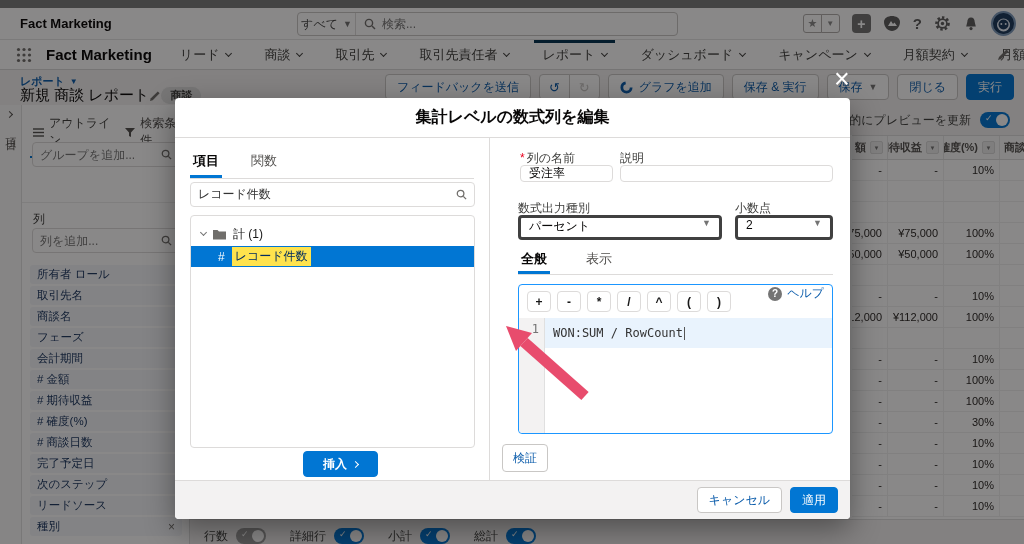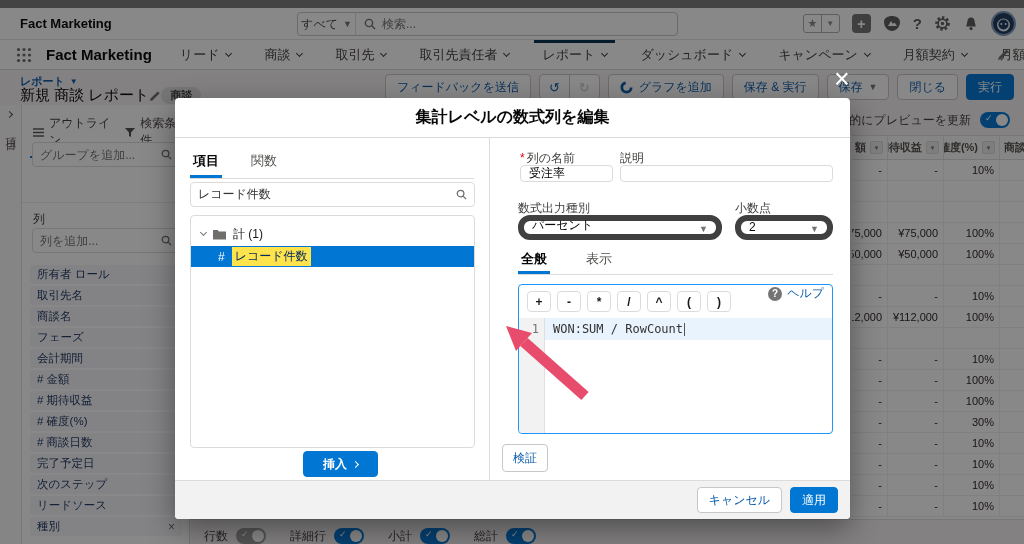--- a/index.html
+++ b/index.html
@@ -96,33 +96,33 @@
   .msrch{position:absolute;left:15px;top:44px;width:285px}
   .mtree{position:absolute;left:15px;top:77px;width:285px;height:233px;border:1px solid #dddbda;border-radius:4px;padding-top:8px;font-size:12px;overflow:hidden}
   .trow1{display:flex;align-items:center;gap:7px;padding-left:10px;height:20px;color:#181818;cursor:pointer}
   .trow2{display:flex;align-items:center;gap:7px;padding-left:27px;height:21px;background:var(--accent);color:#fff;margin-top:2px;cursor:pointer}
   .hl{background:var(--highlight);color:#032d60;padding:1px 3px}
   .minsert{position:absolute;left:128px;top:313px;width:75px;height:26px;justify-content:center;font-weight:bold}
   .mright{position:absolute;left:315px;top:40px;right:0;bottom:39px}
   .flabel{position:absolute;font-size:12px;color:#3e3e3c}
   .req{color:#ea001e;margin-right:2px}
   .tinput{position:absolute;height:17px;border:1px solid #dddbda;border-radius:4px;padding:0 8px;font-size:12px;color:#080707;outline:none}
-  .dd{position:absolute;height:25px;border:6px solid #404040;border-radius:12px;padding:0 8px;font-size:12px;color:#080707;display:flex;align-items:flex-end;justify-content:space-between;cursor:pointer;background:#fff}
+  .dd{position:absolute;height:25px;border:3px solid #404040;border-radius:4px;padding:0 8px;font-size:12px;color:#080707;display:flex;align-items:flex-start;justify-content:space-between;cursor:pointer;background:#fff}
   .ddar{font-size:9px;color:#747474}
   .rtabs{position:absolute;left:28px;top:112px;width:315px;height:25px;border-bottom:1px solid #dddbda;display:flex;gap:33px;font-size:13px;color:#514f4d}
   .feditor{position:absolute;left:28px;top:146px;width:315px;height:150px;border:1px solid #1b96ff;border-radius:4px;background:#fff}
   .ftools{position:absolute;left:0;right:0;top:0;height:33px;display:flex;align-items:center;gap:6px;padding:0 8px}
   .opbtn{width:24px;height:21px;border:1px solid #dddbda;border-radius:4px;background:#fff;color:#181818;font-size:12px;font-weight:bold;display:flex;align-items:center;justify-content:center;cursor:pointer}
   .fhelp{position:absolute;right:8px;display:flex;gap:5px;align-items:center;color:var(--link);font-size:12px;cursor:pointer}
   .qmark{width:14px;height:14px;border-radius:50%;background:#747474;color:#fff;font-size:10px;display:flex;align-items:center;justify-content:center;font-weight:bold}
   .fcode{position:absolute;left:0;right:0;top:33px;bottom:0;display:flex;font-family:"DejaVu Sans Mono","Liberation Mono",monospace;font-size:12px;border-radius:0 0 4px 4px;overflow:hidden}
   .fgut{width:26px;background:#f3f2f2;border-right:1px solid #e0e0e0;color:#747474;text-align:right;padding:2px 5px 0 0}
   .fgut div{height:18px;line-height:18px}
   .fbody{flex:1}
-  .fline{height:22px;background:#e9f3fd;display:flex;align-items:center;padding-left:8px;color:#333}
+  .fline{height:30px;background:#e9f3fd;display:flex;align-items:center;padding-left:8px;color:#333}
   .caret{display:inline-block;width:1px;height:13px;background:#555;margin-left:1px}
   .validate{position:absolute;left:12px;top:306px;width:46px;height:28px;justify-content:center}
   .mfoot{position:absolute;left:0;right:0;bottom:0;height:39px;background:#f3f2f2;border-top:1px solid #dddbda;border-radius:0 0 4px 4px;display:flex;align-items:center;justify-content:flex-end;gap:8px;padding-right:12px}
   .annot{left:480px;top:306px;z-index:70;pointer-events:none}
 </style>
 </head>
 <body>
 
 <div class="screen">
 

